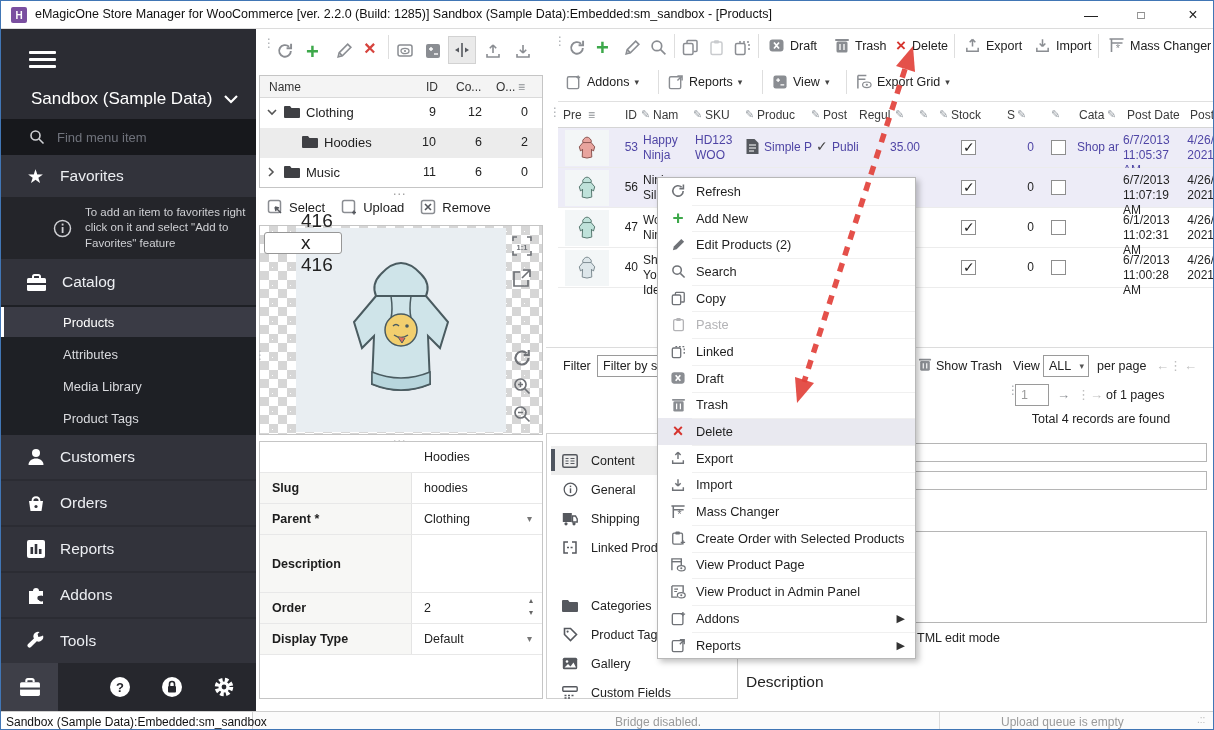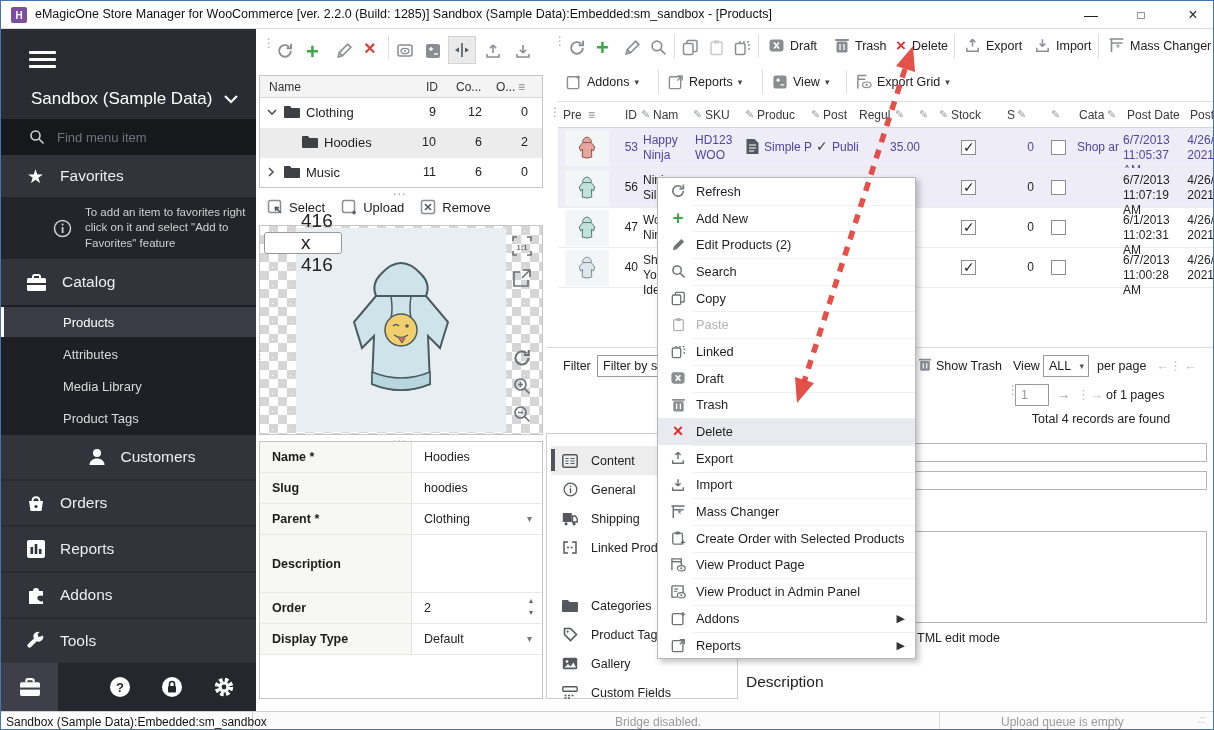--- a/index.html
+++ b/index.html
@@ -157,21 +157,21 @@
         <span class="sb-sub-label" style="margin-left:62px;">Attributes</span>
       </div>
       <div class="sb-row" style="top:66px; height:30px;">
         <span class="sb-sub-label" style="margin-left:62px;">Media Library</span>
       </div>
       <div class="sb-row" style="top:98px; height:30px;">
         <span class="sb-sub-label" style="margin-left:62px;">Product Tags</span>
       </div>
     </div>
 
-    <div class="sb-row sb-section" style="top:406px; height:44px;justify-content:center;">
+    <div class="sb-row sb-section" style="top:406px; height:44px;">
       <span class="ico" style="margin-left:25px;">
         <svg width="20" height="20" viewBox="0 0 20 20">
             <circle cx="10" cy="6" r="4" fill="#fff"></circle>
             <path d="M2.5 18c0-4 3.4-6.5 7.5-6.5s7.5 2.5 7.5 6.5z" fill="#fff"></path>
           </svg>
         </span>
       <span class="sb-item-label" style="margin-left:14px;">Customers</span>
     </div>
     <div class="sb-row sb-section" style="top:452px; height:44px;">
       <span class="ico" style="margin-left:25px;">
@@ -420,21 +420,20 @@
           <path d="M6 8.5h5" stroke="#6f7277" stroke-width="1.5"></path>
         </svg>
       </span>
   </div>
   <span class="abs vdots" style="left:253px; top:352px;">⋮</span>
   <span class="abs vdots" style="left:540px; top:352px;">⋮</span>
   <div class="abs" style="left:392px; top:430px; color:#999; letter-spacing:1px;">...</div>
 
   <div class="panel" style="left:258px; top:440px; width:284px; height:258px;">
     <div class="form-row" style="top:0; height:31px;">
-      <div class="form-label">Name *</div>
       <div class="form-value">Hoodies</div>
     </div>
     <div class="form-row" style="top:31px; height:31px;">
       <div class="form-label">Slug</div>
       <div class="form-value">hoodies</div>
     </div>
     <div class="form-row" style="top:62px; height:31px;">
       <div class="form-label">Parent *</div>
       <div class="form-value">Clothing</div>
       <span class="abs" style="right:10px; top:9px; color:#777; font-size:10px;">▾</span>

